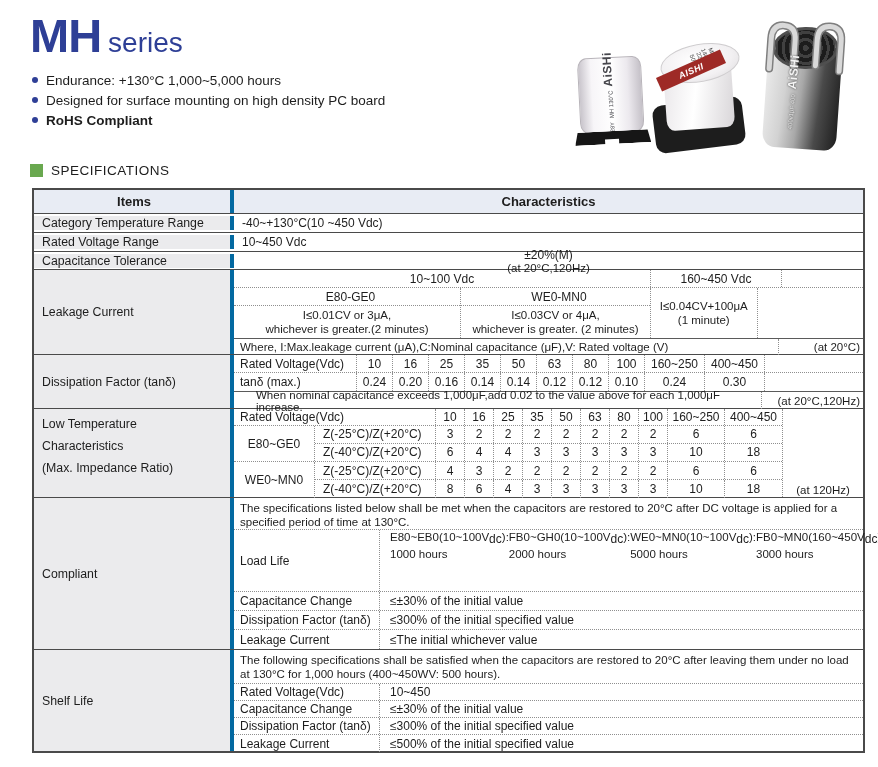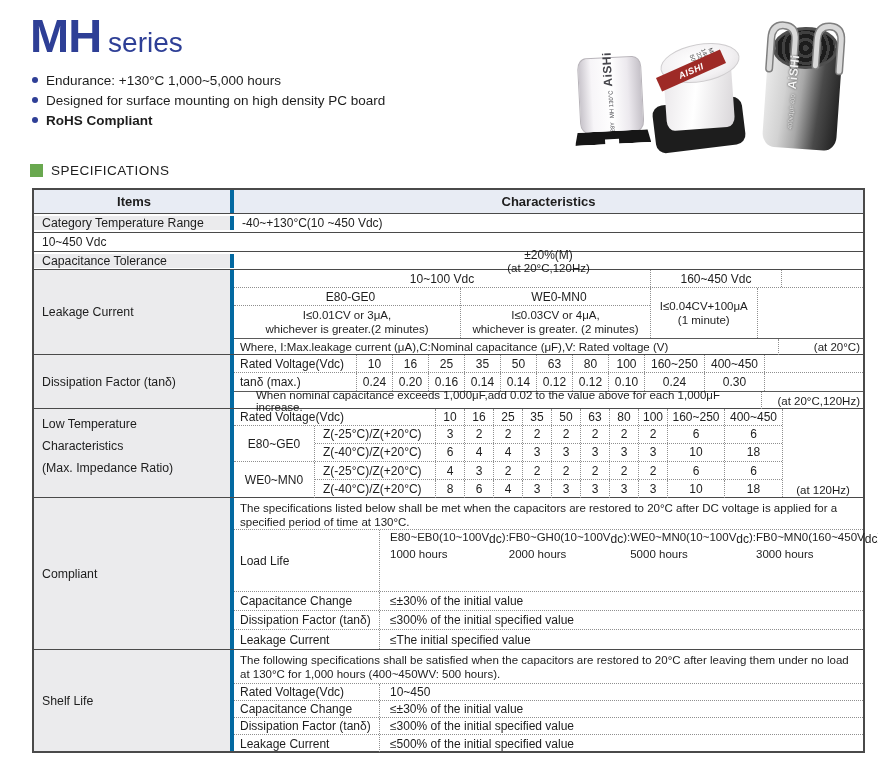--- a/index.html
+++ b/index.html
@@ -194,20 +194,21 @@
       <div class="c-items">Items</div>
       <div class="c-char">Characteristics</div>
     </div>
 
     <div class="trow r-simple" style="height:19px;">
       <div class="c-items">Category Temperature Range</div>
       <div class="c-char">-40~+130°C(10 ~450 V<sub class="s">dc</sub>)</div>
     </div>
 
     <div class="trow r-simple" style="height:19px;">
+      <div class="c-items">Rated Voltage Range</div>
       <div class="c-char">10~450 V<sub class="s">dc</sub></div>
     </div>
 
     <div class="trow r-simple" style="height:18px;">
       <div class="c-items">Capacitance Tolerance</div>
       <div class="c-char sp-between">
         <span>±20%(M)</span>
         <span class="small">(at 20°C,120Hz)</span>
       </div>
     </div>
@@ -390,21 +391,21 @@
         <div class="en-row dotB" style="height:19px;">
           <div class="en-lbl dotR">Capacitance Change</div>
           <div class="en-val">≤±30% of the initial value</div>
         </div>
         <div class="en-row dotB" style="height:19px;">
           <div class="en-lbl dotR">Dissipation Factor (tanδ)</div>
           <div class="en-val">≤300% of the initial specified value</div>
         </div>
         <div class="en-row" style="height:19px;">
           <div class="en-lbl dotR">Leakage Current</div>
-          <div class="en-val">≤The initial specified value</div>
+          <div class="en-val">≤The initial whichever value</div>
         </div>
       </div>
     </div>
 
     <div class="trow" style="height:102px;">
       <div class="c-items">Shelf Life</div>
       <div class="c-char">
         <div class="en-intro dotB small" style="height:34px;">The following specifications shall be satisfied when the capacitors are restored to 20°C after leaving them under no load at 130°C for 1,000 hours (400~450WV: 500 hours).</div>
         <div class="en-row dotB" style="height:17px;">
           <div class="en-lbl dotR">Rated Voltage(V<sub class="s">dc</sub>)</div>

